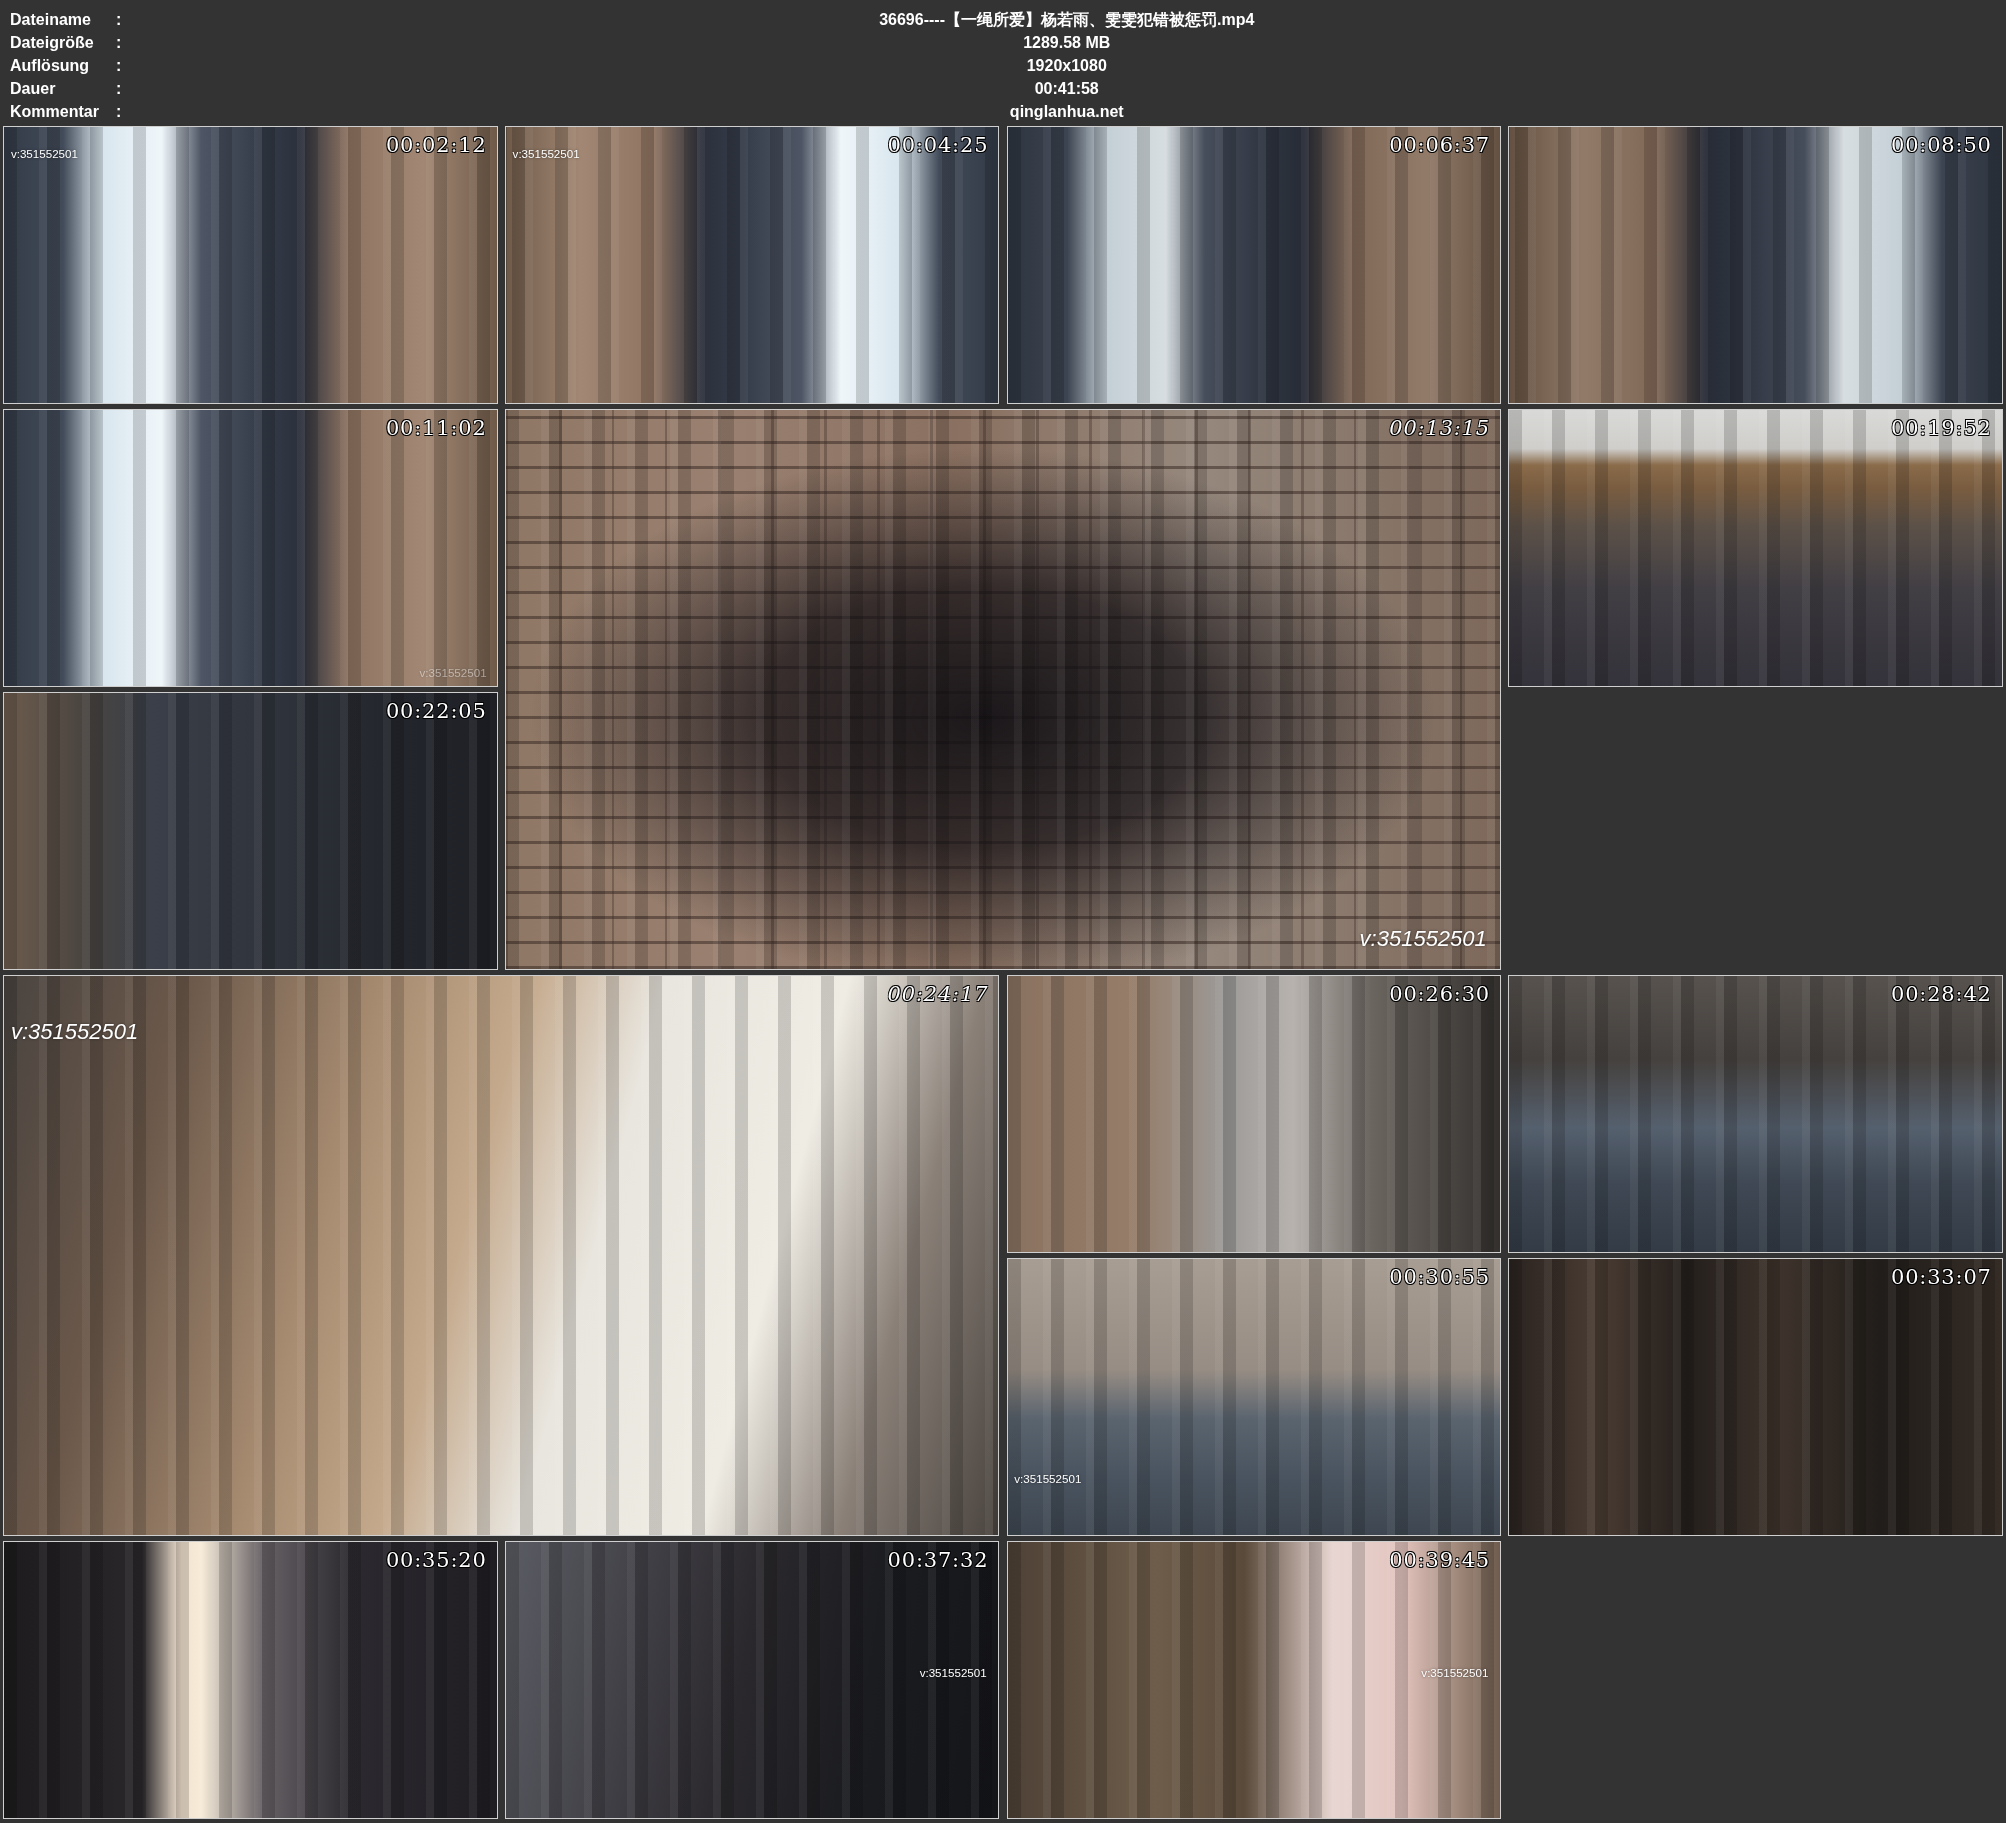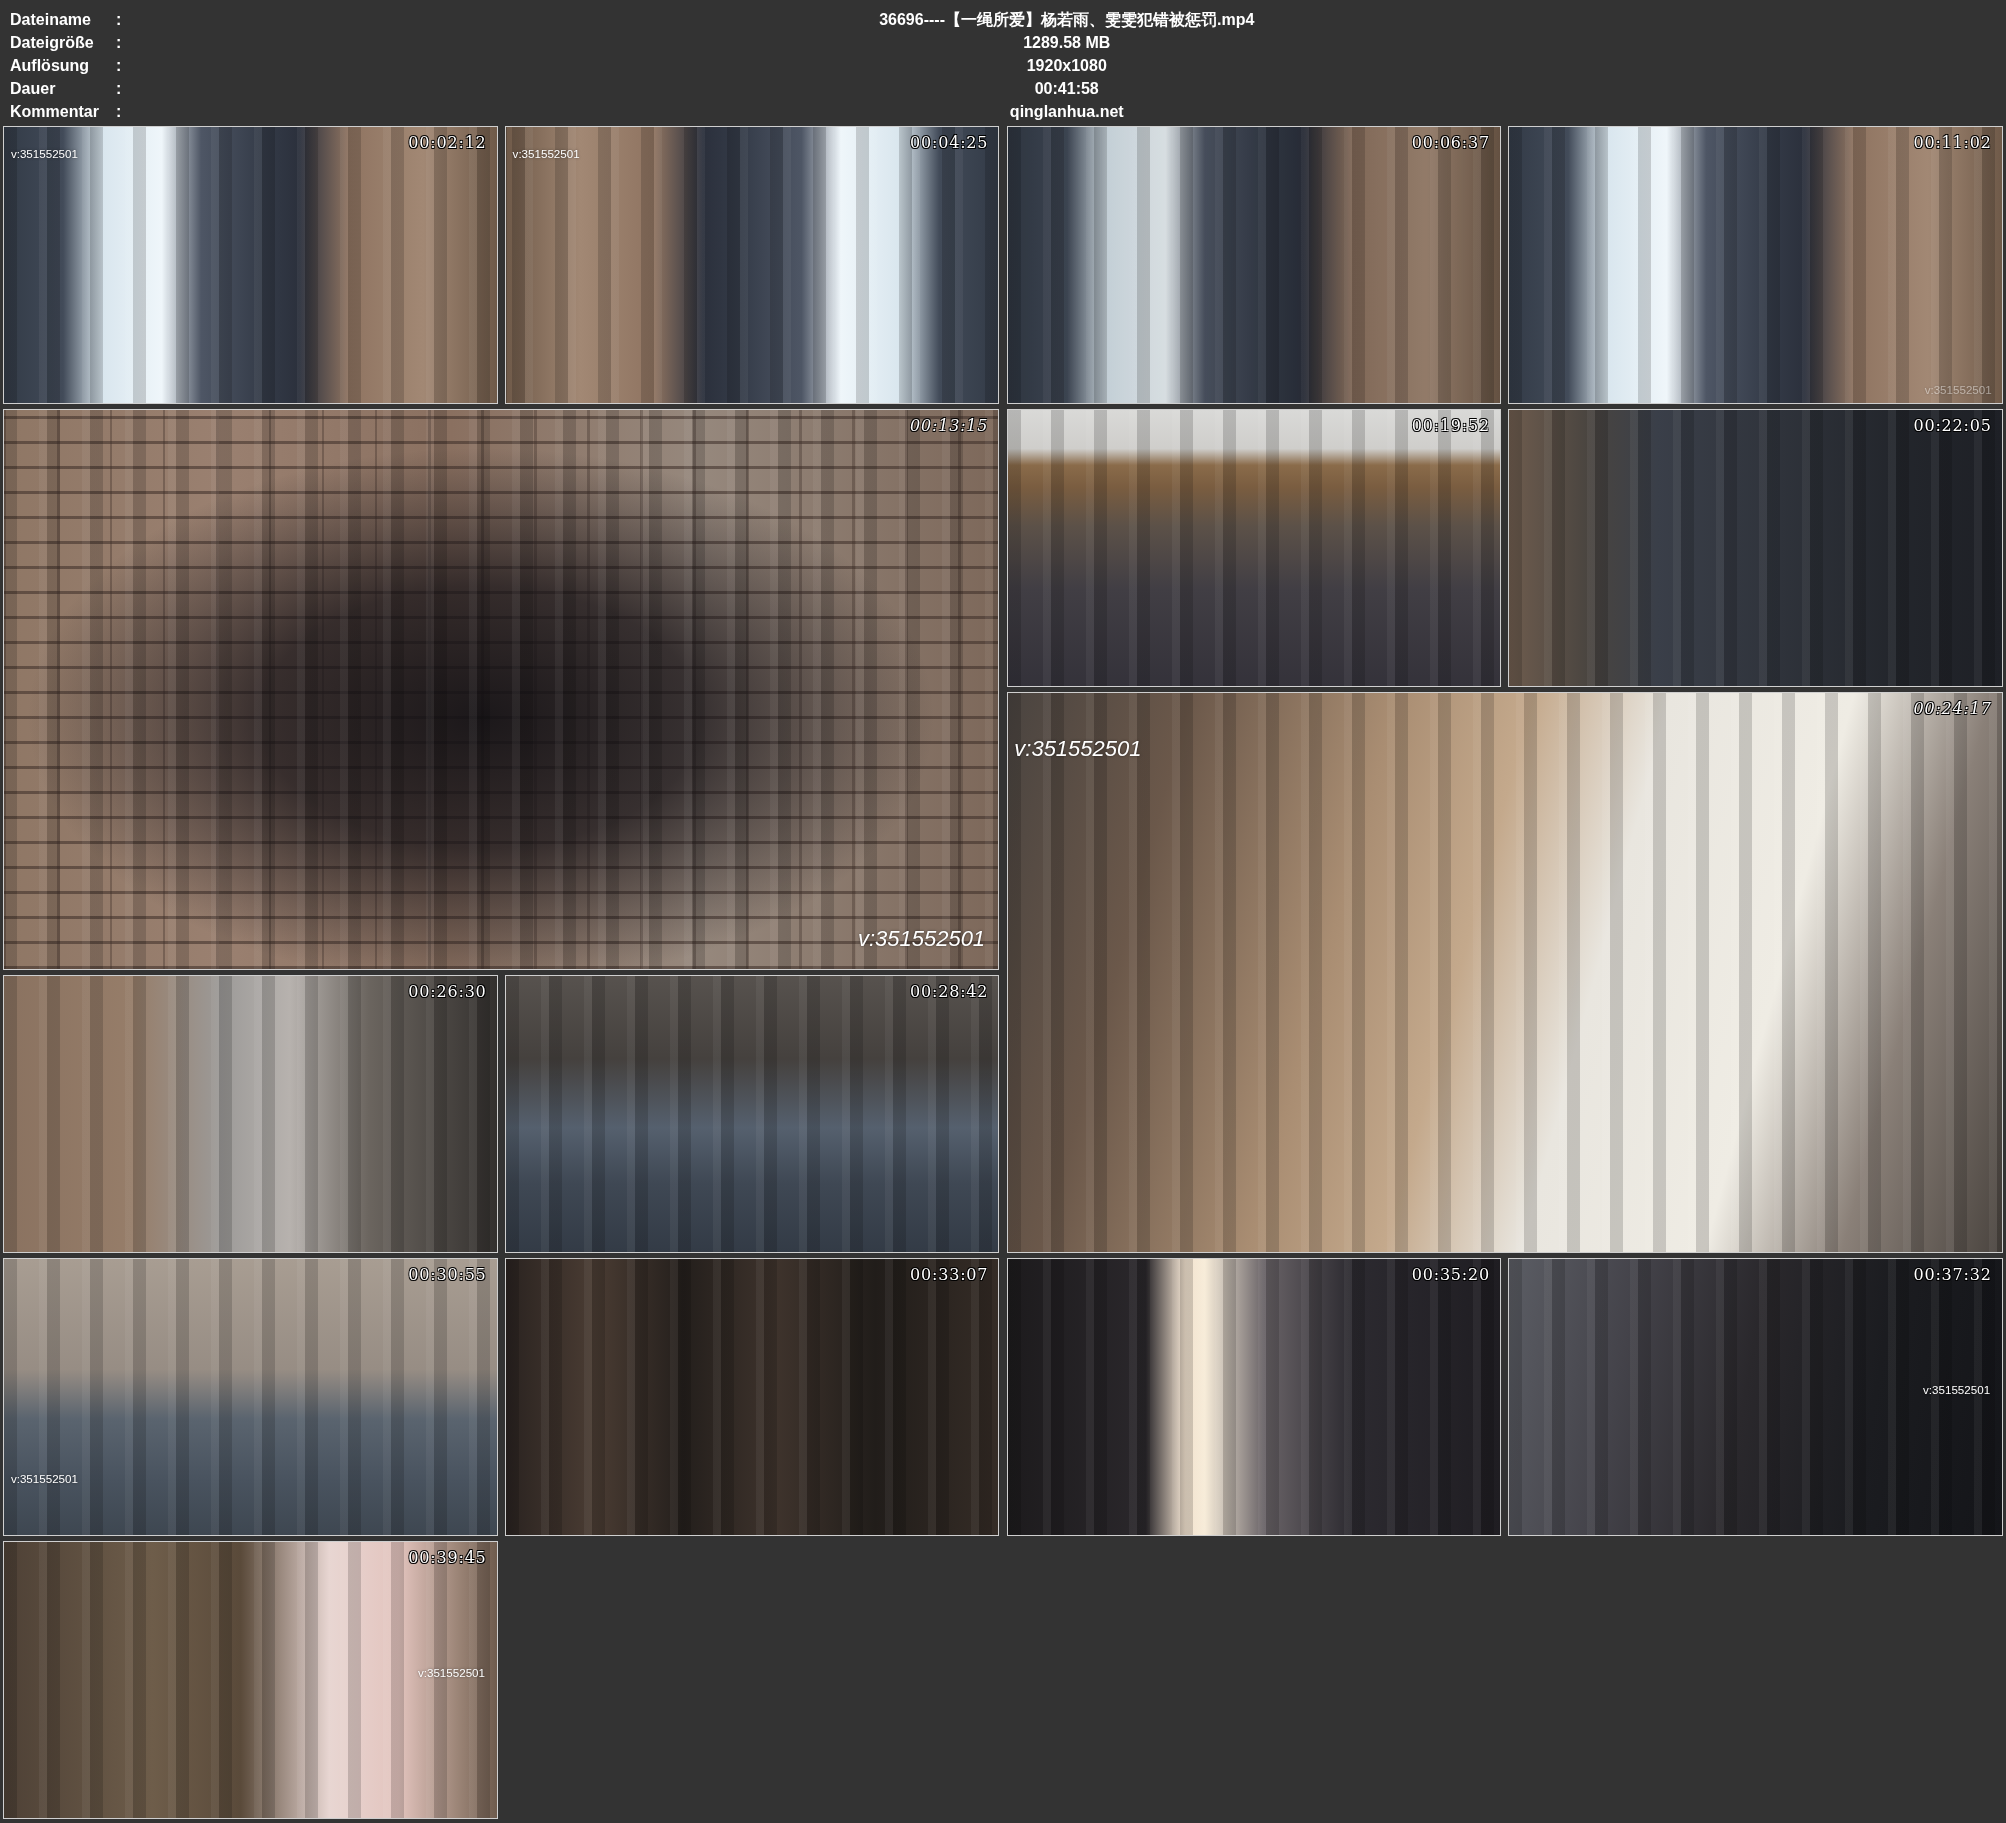--- a/index.html
+++ b/index.html
@@ -65,21 +65,21 @@
   .sc-j{background:linear-gradient(180deg,#a89d92 0%,#978d84 40%,#5a646f 58%,#49535f 80%,#3e4751 100%);}
   .sc-k{background:linear-gradient(90deg,#2a2320 0%,#4a3c33 18%,#241f1c 36%,#3e332c 55%,#211d1a 75%,#352c26 100%);}
   .sc-l{background:linear-gradient(90deg,#1d1b1d 0%,#2a272b 28%,#f2e2cf 36%,#f7ecd9 40%,#6a6468 52%,#2c2a30 70%,#1f1d22 100%);}
   .sc-m{background:linear-gradient(100deg,#5b5d64 0%,#44434a 24%,#2a282c 48%,#1b1c20 72%,#141519 100%);}
   .sc-n{background:linear-gradient(90deg,#4e4136 0%,#6e5d4a 30%,#5a4a3a 48%,#e8d6d2 66%,#e3c4be 80%,#9c8577 92%,#6f5c4e 100%);}
 
   
   .timestamp {
     position: absolute; top: 6.6px; right: 10px;
     font-family: "DejaVu Serif", serif;
-    font-size: 16px; color: #ffffff; letter-spacing: 0.8px;
+    font-size: 21px; color: #ffffff; letter-spacing: 0.8px;
     text-shadow: -0.8px -0.8px 0 #000, 0.8px -0.8px 0 #000, -0.8px 0.8px 0 #000, 0.8px 0.8px 0 #000;
     z-index: 3;
   }
   .watermark {
     position: absolute;
     font-family: "Liberation Sans", sans-serif;
     font-size: 11.6px; color: #ffffff;
     text-shadow: 0 0 2.5px rgba(0,0,0,.55);
     z-index: 3;
   }
@@ -135,20 +135,25 @@
       <span class="art sc-a flip"></span>
       <span class="timestamp">00:04:25</span>
       <span class="watermark wm-tl">v:351552501</span>
     </figure>
       <figure class="thumb">
       <span class="art sc-a dim"></span>
       <span class="timestamp">00:06:37</span>
 
     </figure>
       <figure class="thumb">
+      <span class="art sc-a flip dim"></span>
+      <span class="timestamp">00:08:50</span>
+
+    </figure>
+      <figure class="thumb">
       <span class="art sc-a"></span>
       <span class="timestamp">00:11:02</span>
       <span class="watermark wm-br wm-faint">v:351552501</span>
     </figure>
       <figure class="thumb large">
       <span class="art sc-b"></span>
       <span class="timestamp">00:13:15</span>
       <span class="watermark wm-br">v:351552501</span>
     </figure>
       <figure class="thumb">

